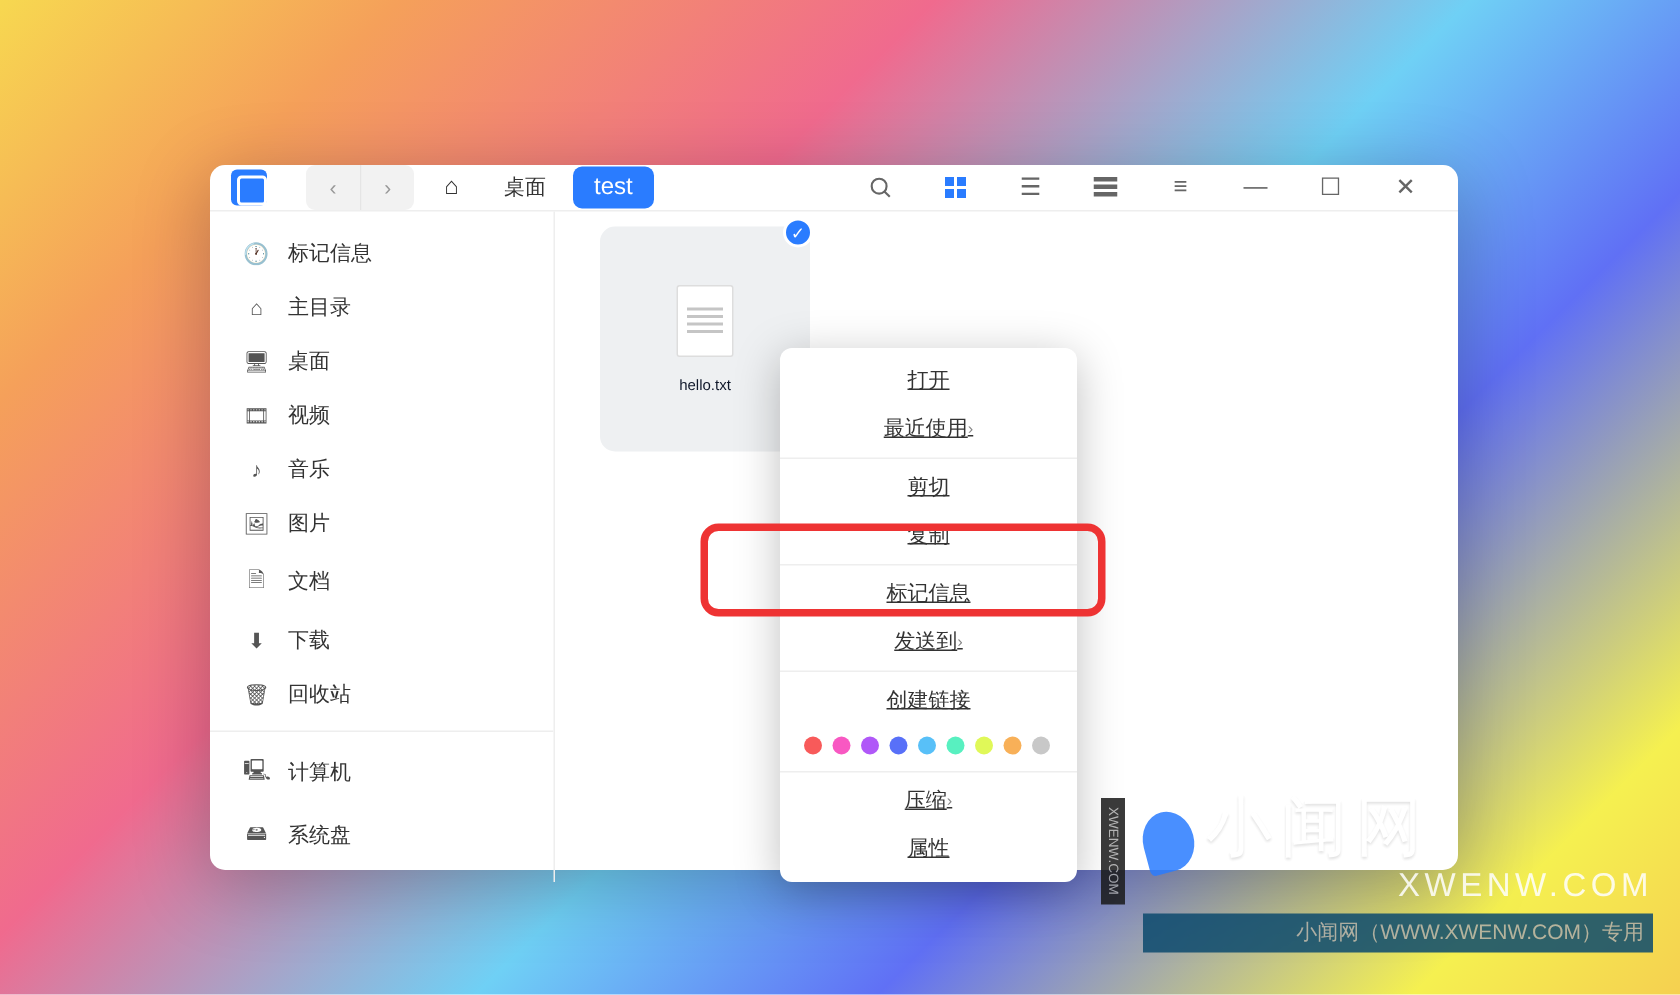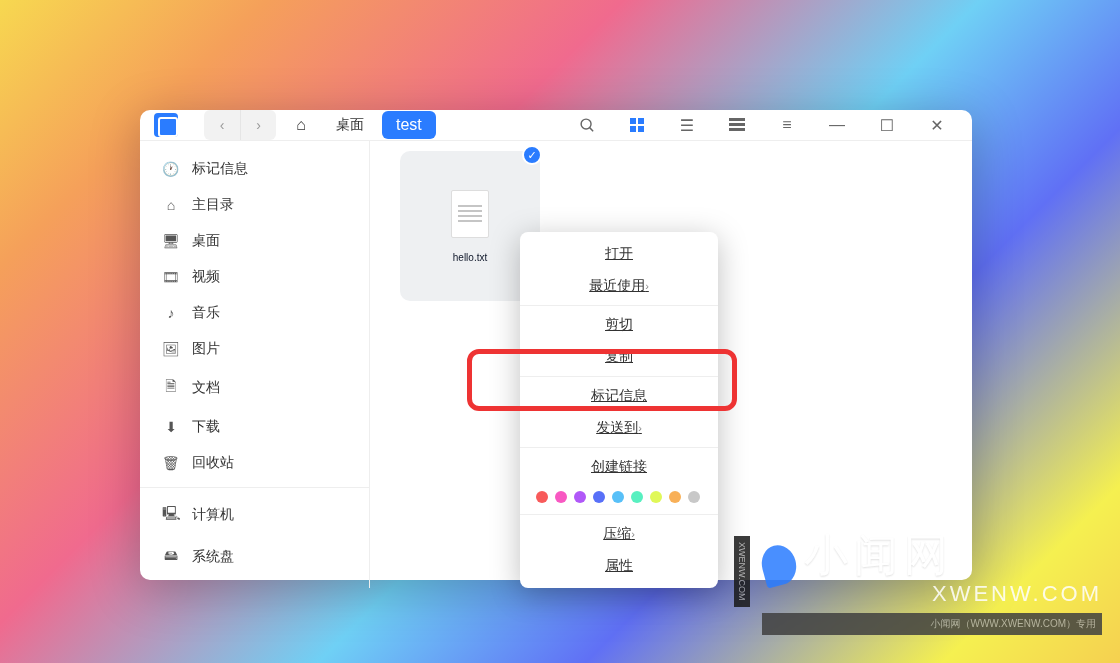--- a/index.html
+++ b/index.html
@@ -33,21 +33,21 @@
 .cm-item.sel { background: #2a7cff; color: #fff; }
 .cm-sep { height: 1px; background: #eee; margin: 3px 0; }
 .cm-arrow { color: #888; font-size: 11px; }
 .color-row { display: flex; gap: 7px; padding: 8px 16px; align-items: center; }
 .color-dot { width: 12px; height: 12px; border-radius: 50%; }
 .highlight-box { position: absolute; left: 467px; top: 349px; width: 270px; height: 62px; border: 5px solid #e33; border-radius: 12px; z-index: 30; pointer-events: none; }
 .watermark { position: absolute; right: 18px; bottom: 28px; width: 340px; opacity: 0.85; }
 .wm-big { font-size: 44px; color: #fff; font-weight: 300; letter-spacing: 6px; text-shadow: 0 1px 2px rgba(0,0,0,0.15); position: relative; display: flex; align-items: flex-end; }
 .wm-drop { width: 34px; height: 40px; background: #2a7cff; border-radius: 50% 50% 50% 10%; transform: rotate(-15deg); margin-right: 8px; display: inline-block; }
 .wm-url { font-size: 22px; color: #fff; letter-spacing: 3px; margin-top: -4px; text-align: right; }
-.wm-bar { background: #404040; color: #aaa; font-size: 10px; padding: 4px 6px; margin-top: 6px; display: flex; justify-content: space-between; }
+.wm-bar { background: #0c4a6e; color: #aaa; font-size: 14px; padding: 4px 6px; margin-top: 6px; display: flex; justify-content: space-between; }
 .wm-side { position: absolute; left: -28px; top: 10px; writing-mode: vertical-rl; background: #1a1a1a; color: #aaa; font-size: 9px; padding: 6px 3px; }
 </style>
 </head>
 <body>
 
 <div class="window">
   <div class="titlebar">
     <div class="app-icon"></div>
     <div style="width:10px"></div>
     <div class="nav-group">

